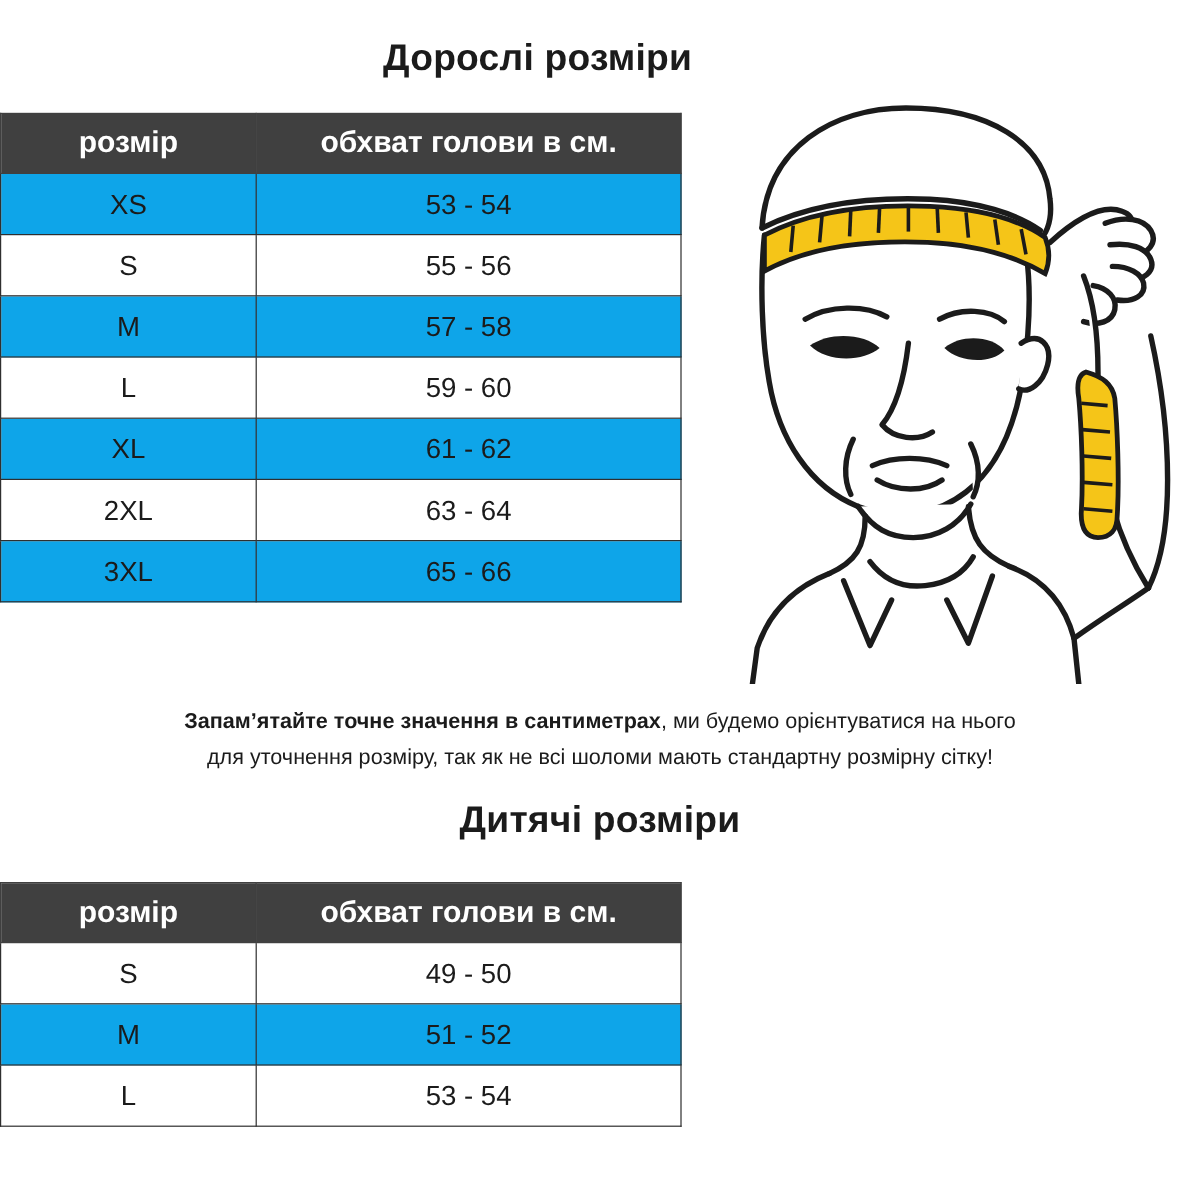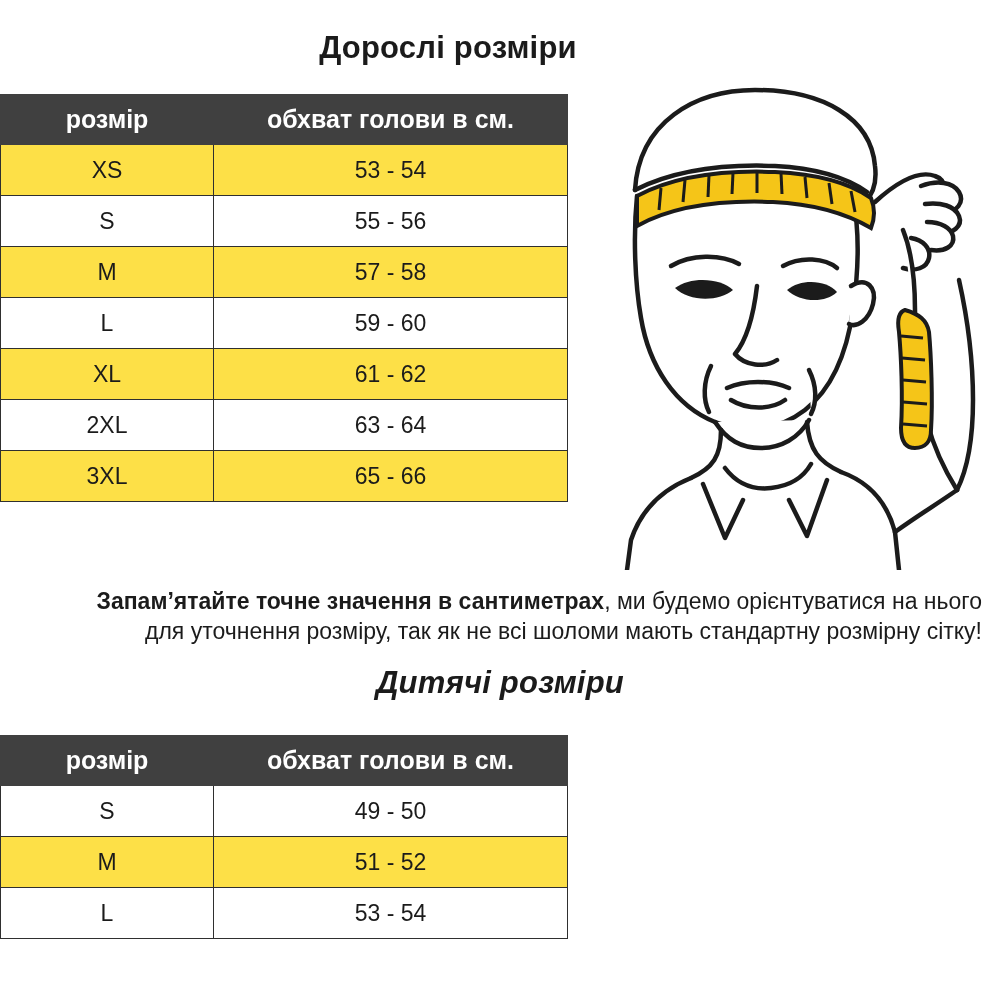--- a/index.html
+++ b/index.html
@@ -31,21 +31,20 @@
     position: absolute;
     left: 0;
     top: 30px;
     width: 896px;
   }
   #kids-title {
     position: absolute;
     left: 0;
     top: 665px;
     width: 1000px;
-    font-style: italic;
   }
 
   
   .size-table {
     border-collapse: collapse;
     table-layout: fixed;
   }
   .size-table th,
   .size-table td {
     border: 1px solid #2f2f2f;
@@ -62,21 +61,21 @@
     height: 49px;
     border-color: #404040;
   }
   .size-table tbody tr {
     height: 51px;
   }
   .size-table tbody tr.odd td {
     background: #ffffff;
   }
   .size-table tbody tr.even td {
-    background: #fde047;
+    background: #0ea5e9;
   }
   .col-size   { width: 212px; }
   .col-circ   { width: 353px; margin-top: 12px; }
 
   #adult-table-wrap {
     position: absolute;
     left: 0;
     top: 94px;
     width: 566px;
   }
@@ -87,22 +86,22 @@
     width: 566px;
   }
   .size-table { width: 566px; }
 
   
   #note {
     position: absolute;
     left: 18px;
     top: 586px;
     width: 964px;
-    text-align: right;
-    font-size: 23px;
+    text-align: center;
+    font-size: 18px;
     line-height: 30px;
     color: #1b1b1b;
   }
   #note .strong {
     font-weight: bold;
   }
 
   
   #illustration {
     position: absolute;

